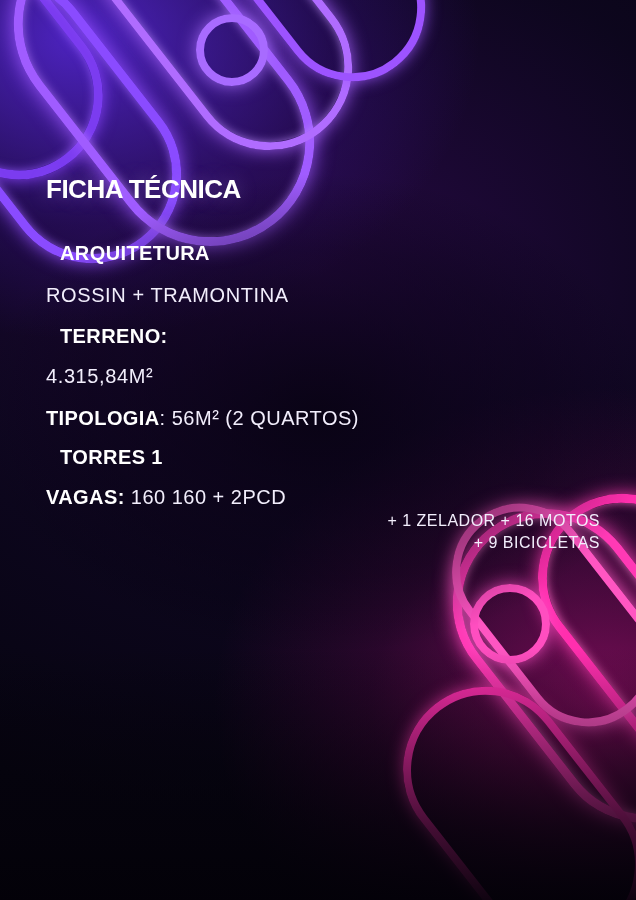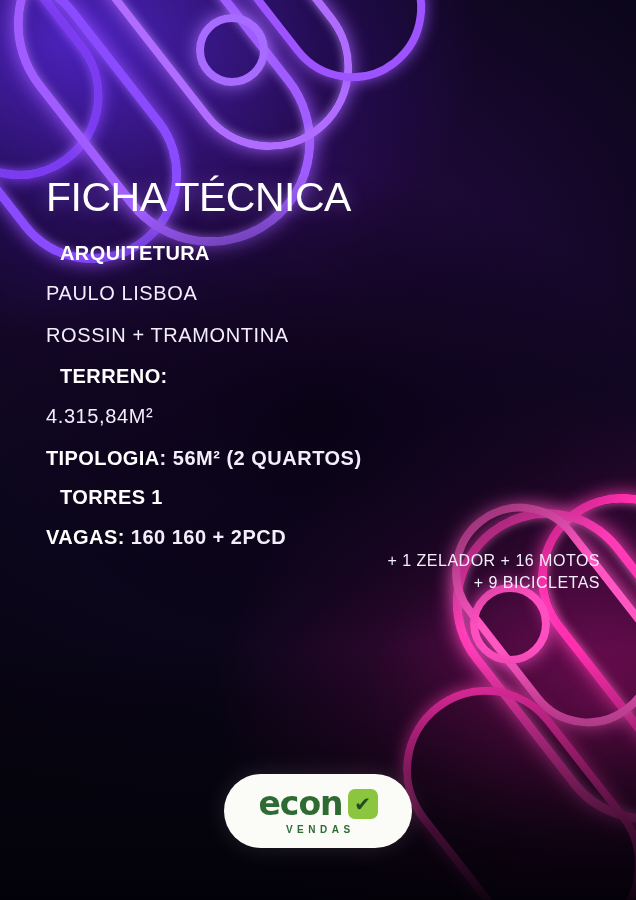--- a/index.html
+++ b/index.html
@@ -153,25 +153,25 @@
   .content {
     position: absolute;
     top: 176px;
     left: 46px;
     right: 36px;
     z-index: 5;
   }
 
   .title {
     color: #ffffff;
-    font-size: 41px;
-    font-weight: normal;
+    font-size: 26px;
+    font-weight: bold;
     letter-spacing: -0.5px;
     line-height: 1.05;
-    margin: 0 0 22px 0;
+    margin: 0 0 38px 0;
     text-shadow: 0 0 18px rgba(190,150,255,0.35);
   }
 
   .block {
     margin-bottom: 16px;
   }
   .block.tight { margin-bottom: 14px; }
 
   .lbl {
     color: #ffffff;
@@ -193,21 +193,21 @@
     color: #ffffff;
     font-size: 20px;
     line-height: 1.3;
     margin: 0;
   }
   .inline .lbl-inline {
     font-weight: bold;
     letter-spacing: 0.4px;
   }
   .inline .val-inline {
-    font-weight: bold;
+    font-weight: normal;
     color: #f2eefc;
     letter-spacing: 0.5px;
     text-align: center;
   }
   .multi {
     color: #f2eefc;
     font-size: 16px;
     font-weight: normal;
     line-height: 1.38;
     letter-spacing: 0.5px;
@@ -296,21 +296,20 @@
   </div>
 
   <div class="vignette"></div>
 
   <div class="content">
 
     <h1 class="title">FICHA TÉCNICA</h1>
 
     <div class="block">
       <p class="lbl">ARQUITETURA</p>
-      <p class="val">PAULO LISBOA</p>
     </div>
 
     <div class="block">
       <p class="val">ROSSIN + TRAMONTINA</p>
     </div>
 
     <div class="block">
       <p class="lbl">TERRENO:</p>
       <p class="val">4.315,84M²</p>
     </div>
@@ -324,25 +323,14 @@
     </div>
 
     <div class="block">
       <p class="inline"><span class="lbl-inline">VAGAS:</span><span class="val-inline"> 160 160 + 2PCD</span></p>
       <p class="multi">+ 1 ZELADOR + 16 MOTOS</p>
       <p class="multi">+ 9 BICICLETAS</p>
     </div>
 
   </div>
 
-  <div class="logo-wrap">
-    <div class="logo-inner">
-      <div class="logo-row">
-        <span class="logo-word">econ</span>
-        <span class="logo-mark">
-            <span>✔</span>
-          </span>
-      </div>
-      <div class="logo-sub">VENDAS</div>
-    </div>
-  </div>
 
 </div>
 
 </body></html>

